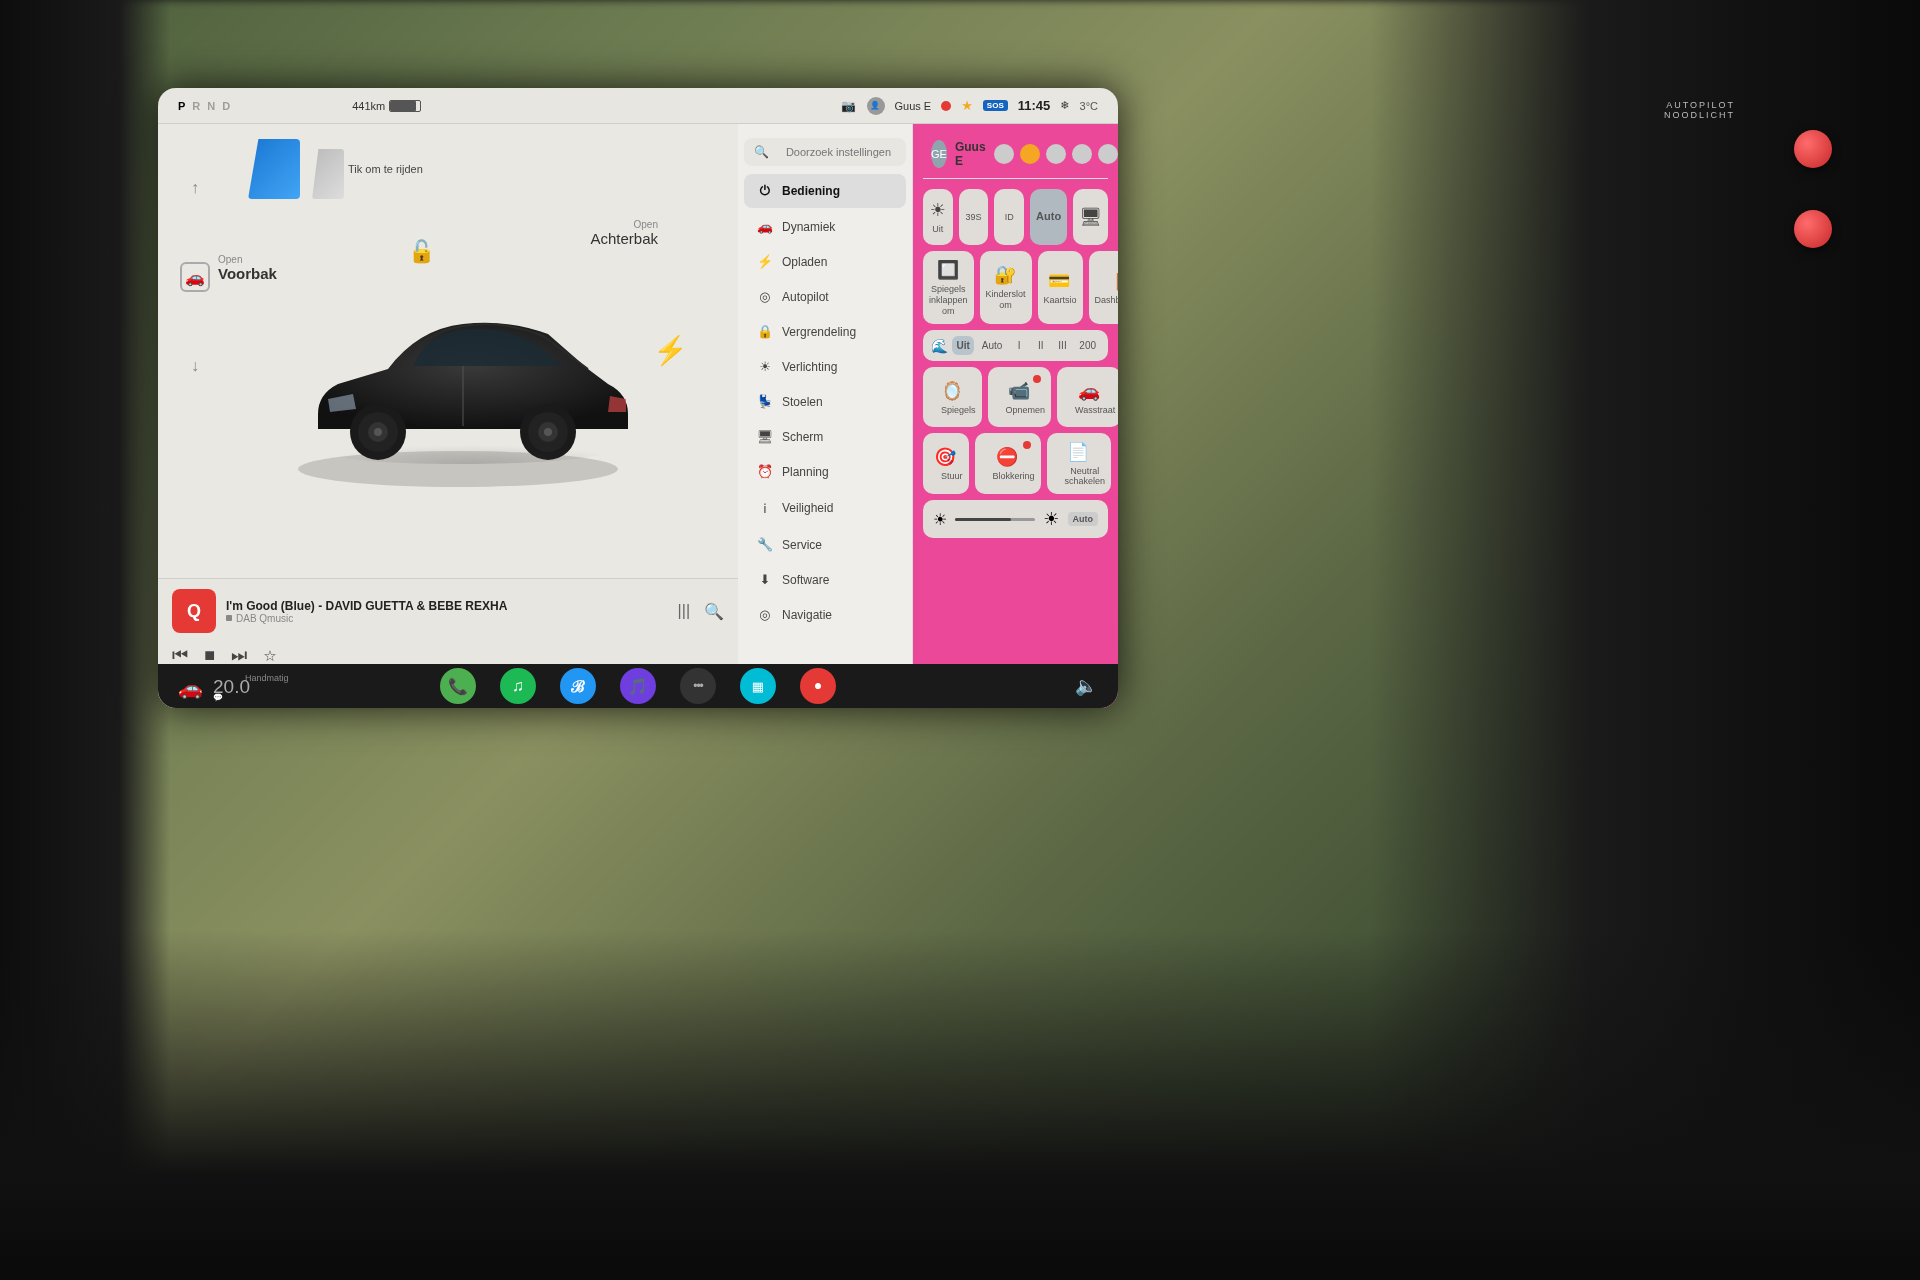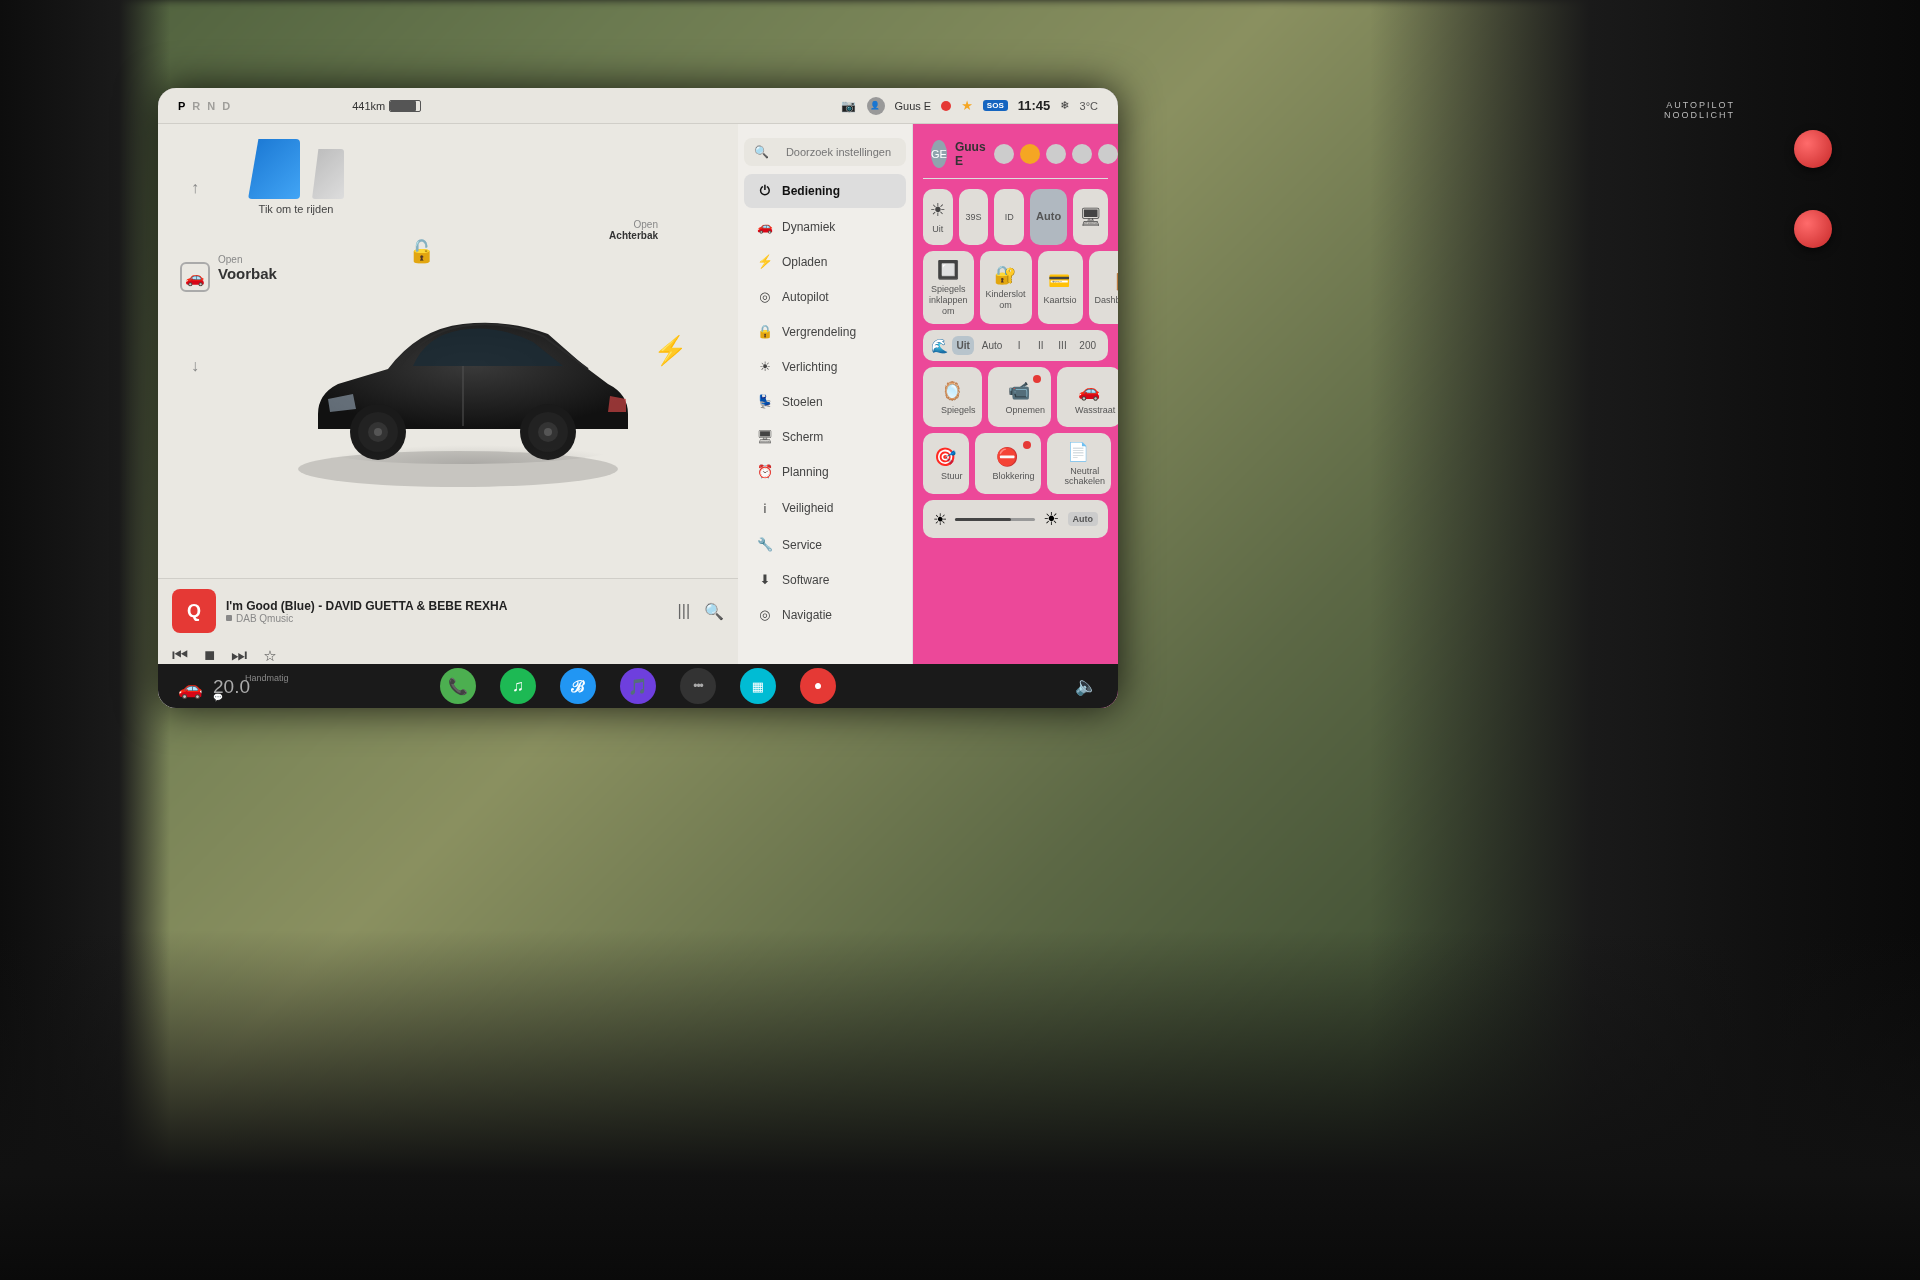--- a/index.html
+++ b/index.html
@@ -185,21 +185,21 @@
       position: relative;
       padding: 12px;
     }
 
     
     .wiper-area {
       position: absolute;
       top: 15px;
       left: 90px;
       display: flex;
-      flex-direction: column;
+      flex-direction: row;
       align-items: center;
       gap: 4px;
     }
     .wiper-icons {
       display: flex;
       gap: 12px;
       align-items: flex-end;
     }
     .wiper-blue {
       width: 52px; height: 60px;
@@ -673,21 +673,21 @@
 
       <div style="position:absolute;top:130px;left:60px;">
         <div style="font-size:10px;color:#888;">Open</div>
         <div style="font-size:15px;font-weight:700;color:#333;">Voorbak</div>
       </div>
 
       <div style="position:absolute;top:115px;left:250px;font-size:22px;color:#555;">🔓</div>
 
       <div style="position:absolute;top:95px;right:80px;text-align:right;">
         <div style="font-size:10px;color:#888;">Open</div>
-        <div style="font-size:10px;font-weight:700;color:#333;">Achterbak</div>
+        <div style="font-size:15px;font-weight:400;color:#333;">Achterbak</div>
       </div>
 
       <div class="car-image">
         <svg class="car-svg" viewBox="0 0 380 240">
 
           <defs>
             <radialGradient id="carGrad" cx="50%" cy="40%" r="60%">
               <stop offset="0%" stop-color="#3a3a3a"></stop>
               <stop offset="100%" stop-color="#111"></stop>
             </radialGradient>

